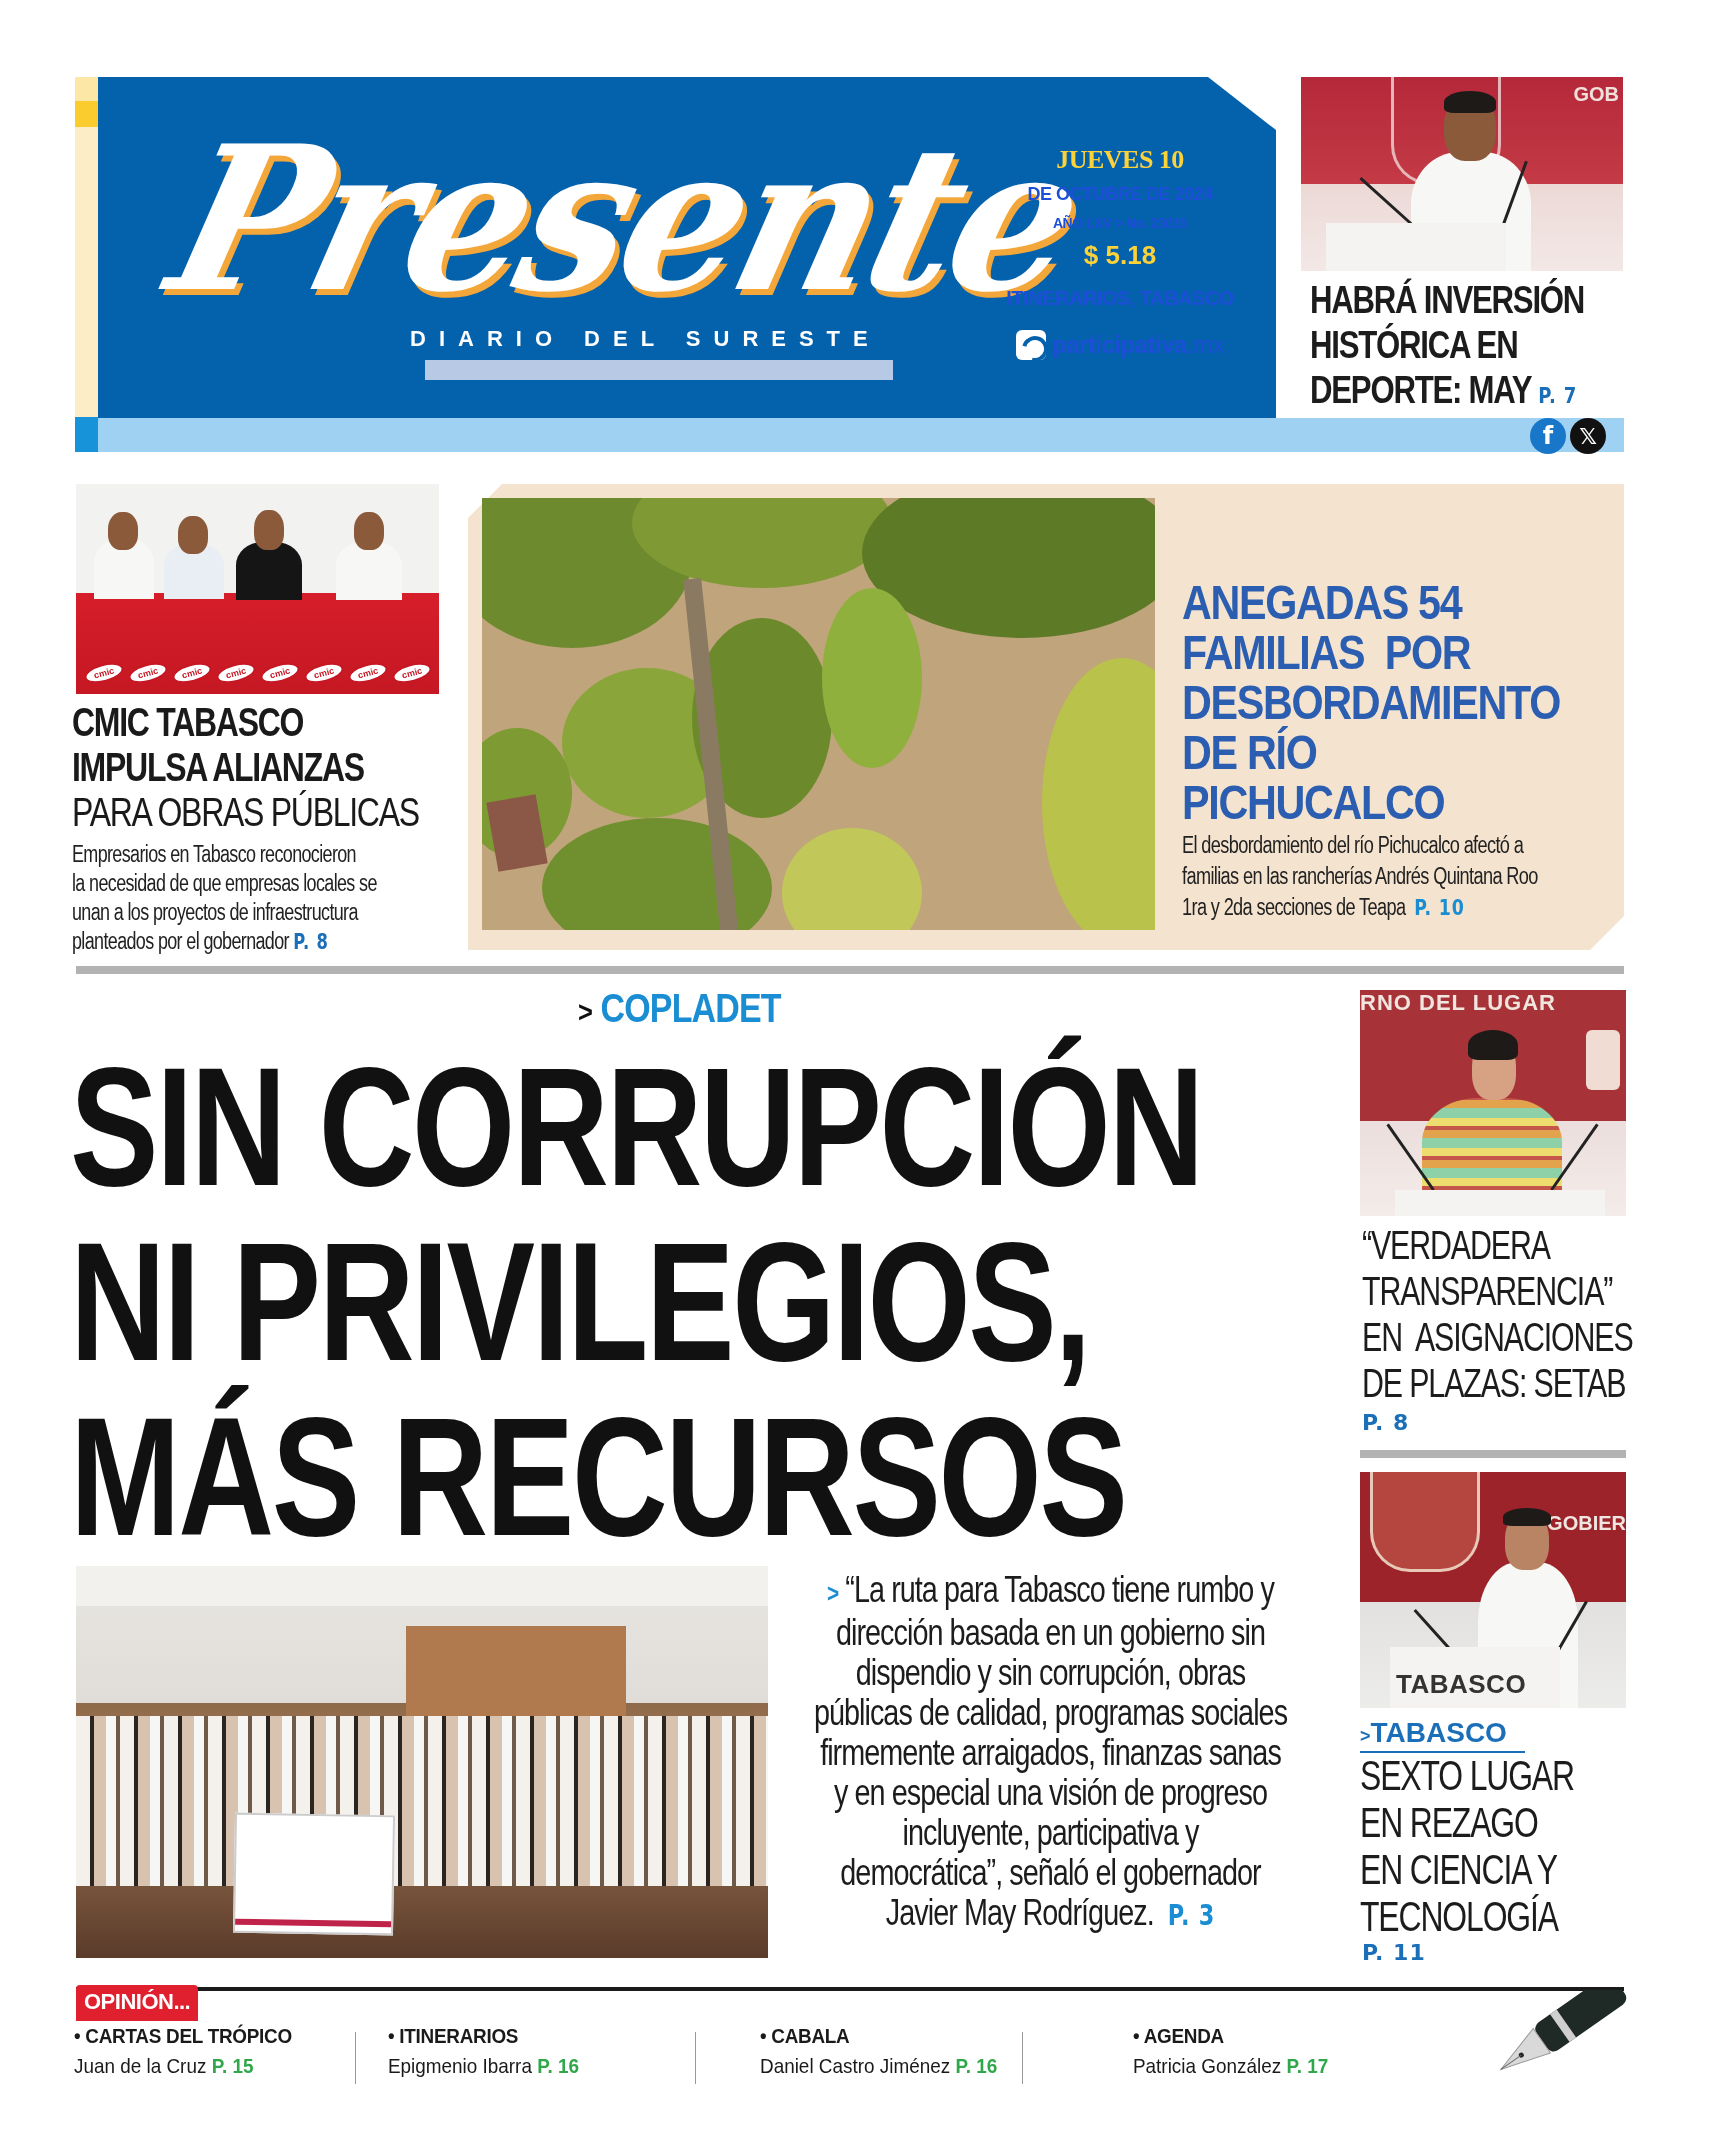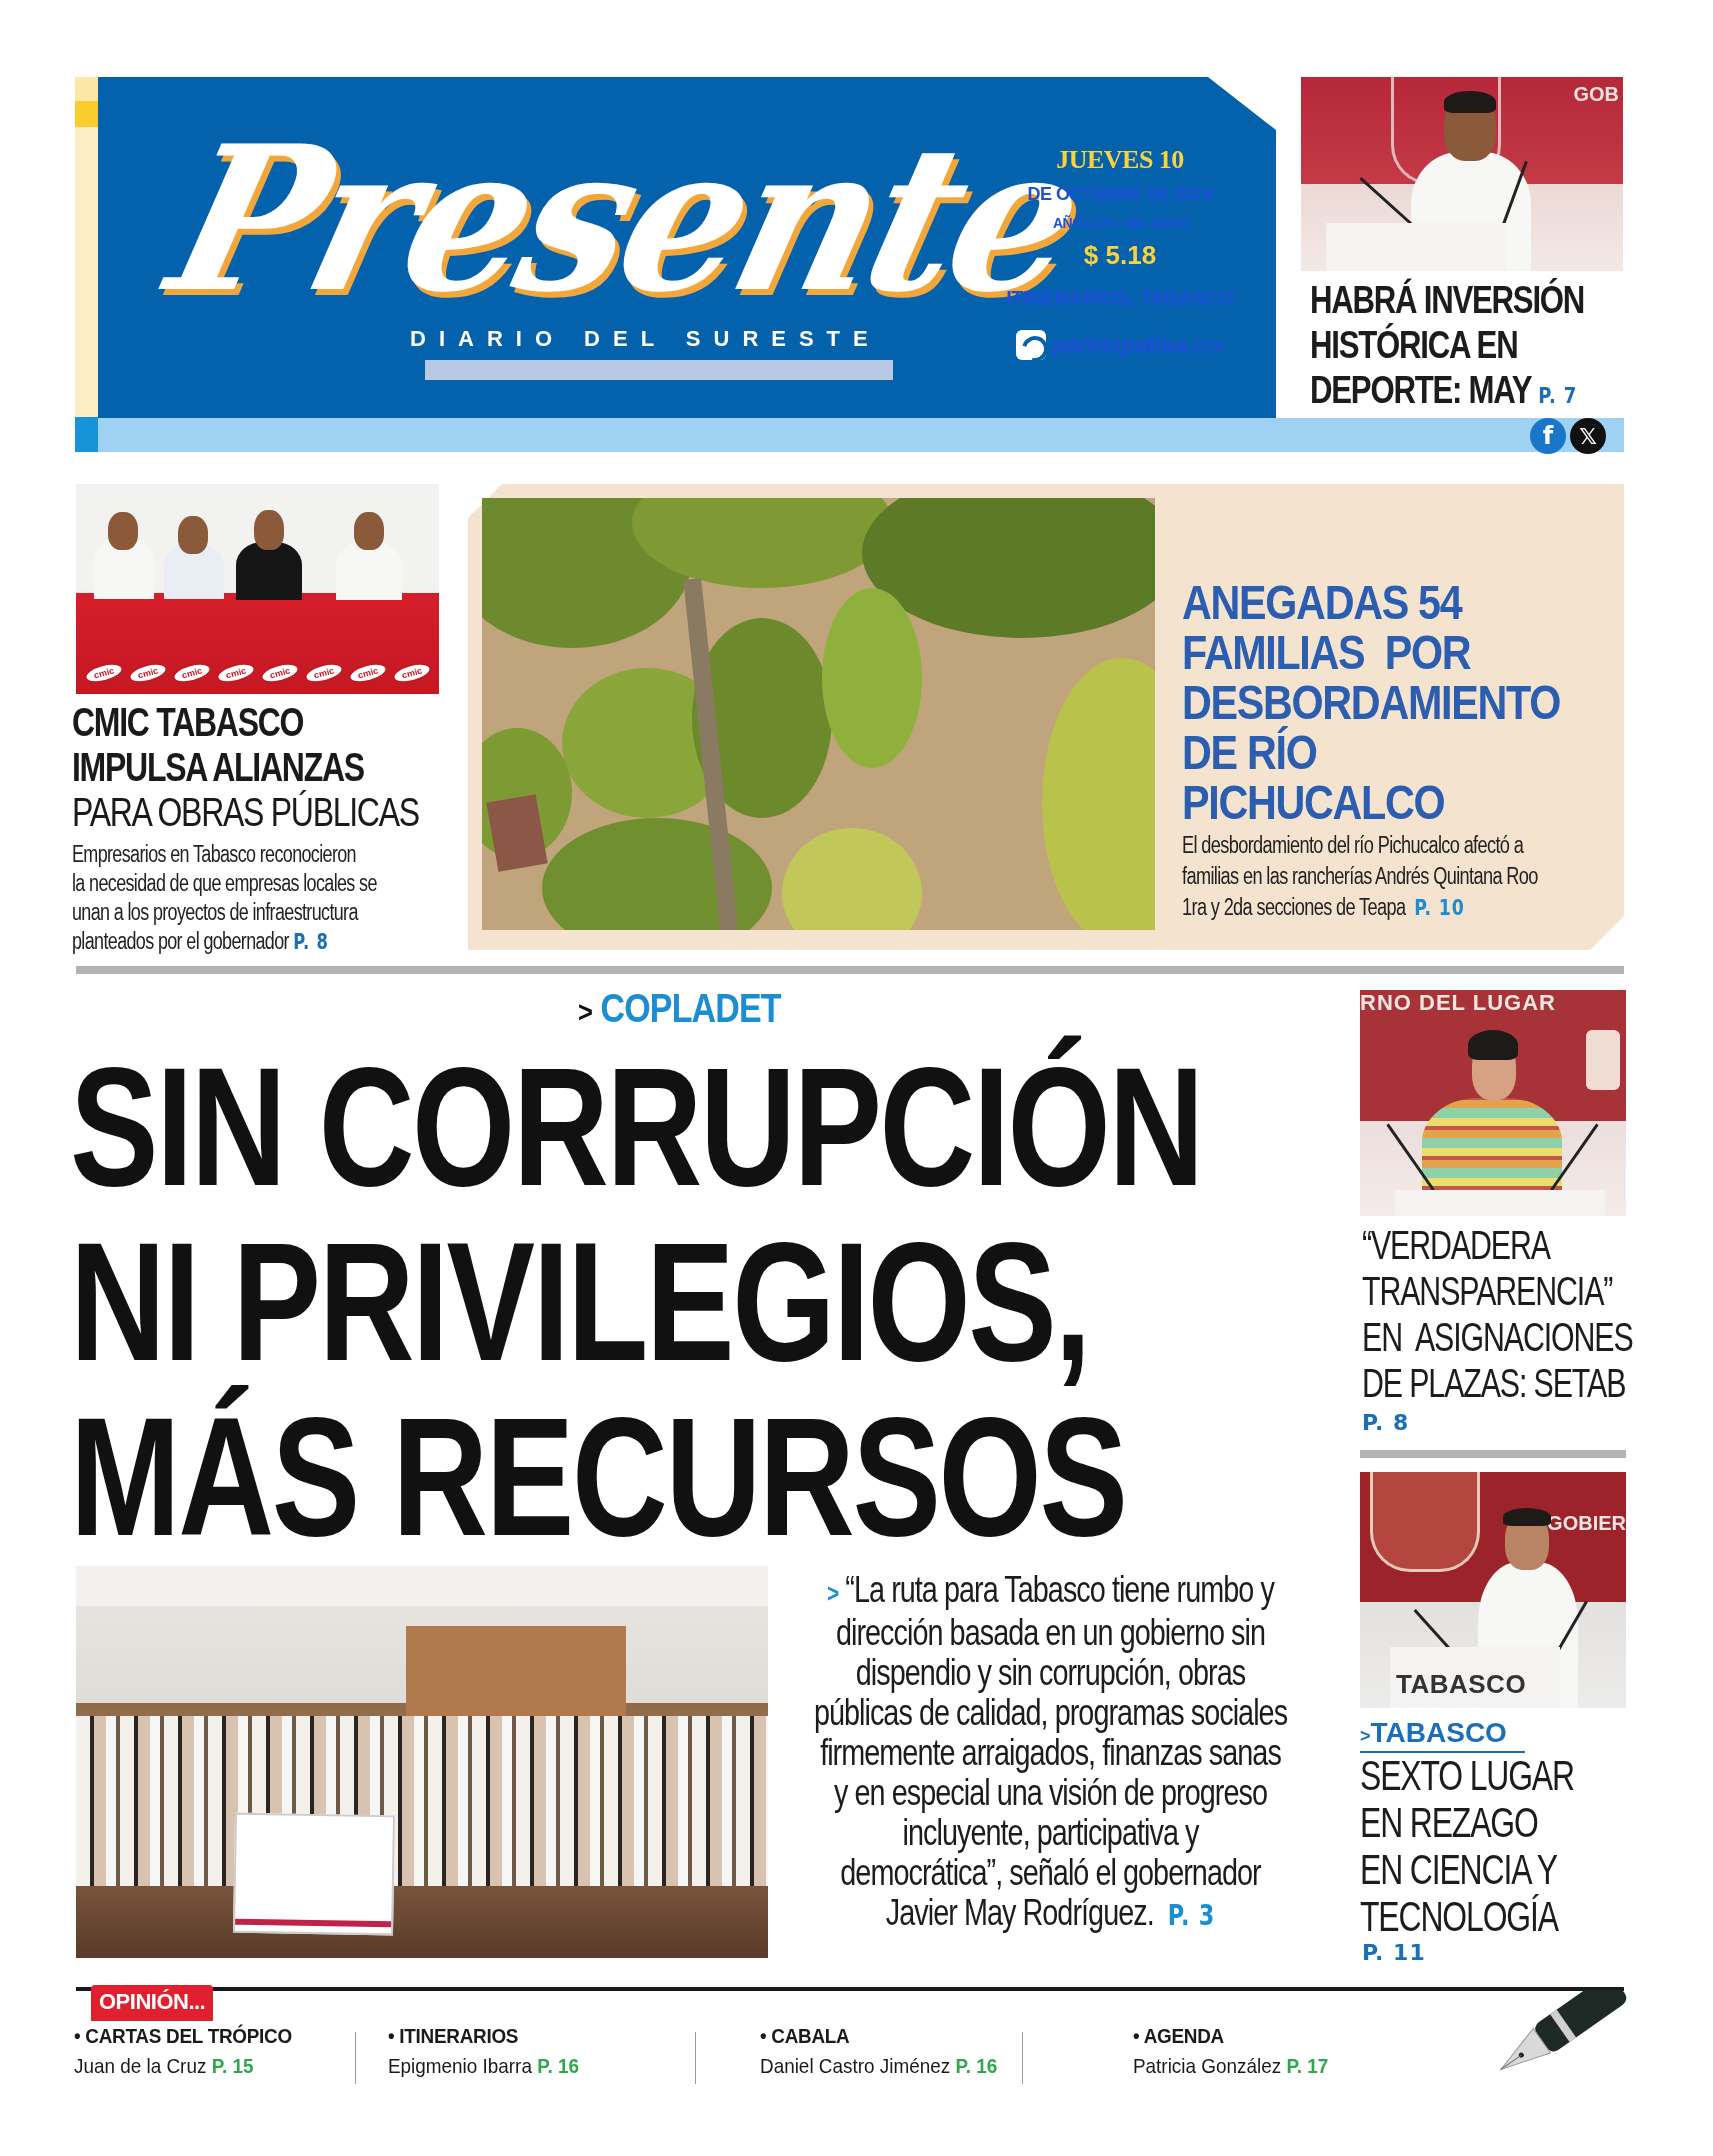--- a/index.html
+++ b/index.html
@@ -108,21 +108,21 @@
   #tab-kicker { left: 1360px; top: 1718px; font-weight: bold; font-size: 28px; color: #1b6fb8; border-bottom: 2px solid #1b6fb8; padding-right: 18px;
     line-height: 30px; }
   #tab-kicker .arrow { color: #1b6fb8; font-size: 18px; }
   #tab-head { left: 1360px; top: 1752px; font-size: 42px; line-height: 47px; letter-spacing: -1.5px; color: #1c1c1c;
     transform: scaleX(0.76); transform-origin: left top; white-space: nowrap; }
   #tab-pg { left: 1362px; top: 1940px; font-size: 22px; }
 
   
   #footer-rule { left: 76px; top: 1987px; width: 1548px; height: 4px; background: #1a1a1a; }
   #opinion-tag { left: 76px; top: 1985px; height: 36px; padding: 4px 8px; background: #e0202e; color: #fff; font-weight: bold; font-size: 22px;
-    border-radius: 4px 4px 0 0; letter-spacing: -0.5px; margin-left: 15px; }
+    border-radius: 4px 4px 0 0; letter-spacing: -0.5px; }
   .col { position: absolute; top: 2024px; }
   .col .title { font-weight: bold; font-size: 21px; letter-spacing: -0.3px; color: #1a1a1a; white-space: nowrap; transform: scaleX(0.9); transform-origin: left top; }
   .col .author { font-size: 21px; margin-top: 6px; color: #1a1a1a; white-space: nowrap; transform: scaleX(0.9); transform-origin: left top; }
   .col .author .pg2 { font-weight: bold; color: #2fa74a; margin-left: 6px; }
   .vsep { position: absolute; top: 2032px; width: 1px; height: 52px; background: #999; }
   #pen-icon { left: 1470px; top: 1990px; width: 160px; height: 90px; }
 </style>
 </head>
 <body>
 

